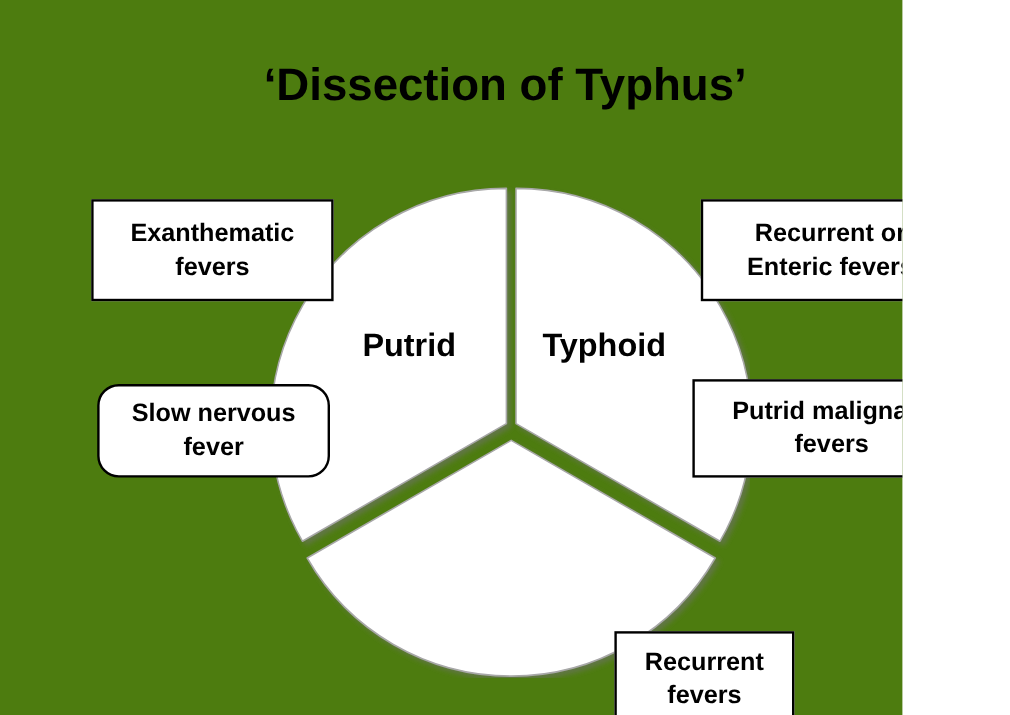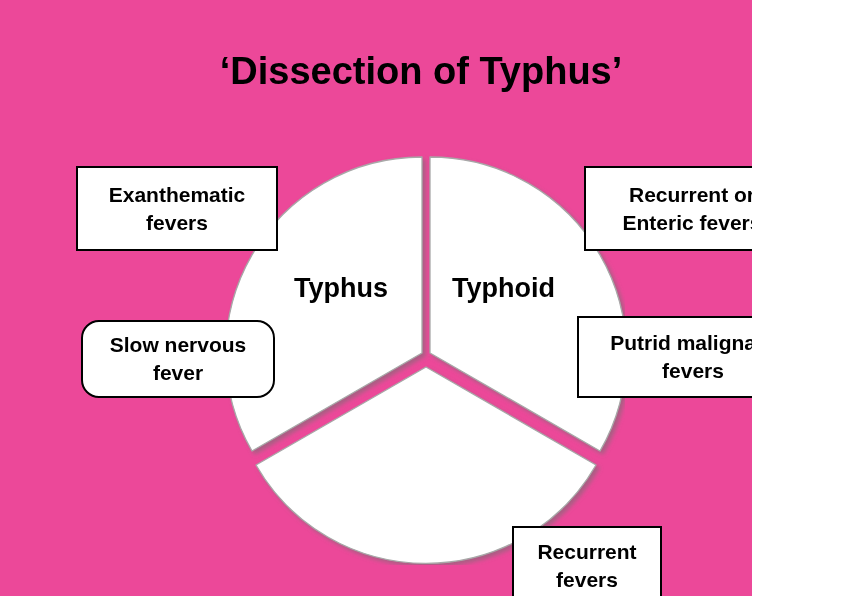--- a/index.html
+++ b/index.html
@@ -4,21 +4,21 @@
 <style>
   html, body {
     margin: 0;
     padding: 0;
     background: #ffffff;
   }
   #canvas {
     position: relative;
     width: 752px;
     height: 596px;
-    background: #ec4899;
+    background: #4d7c0f;
     overflow: hidden;
     font-family: "Liberation Sans", sans-serif;
   }
 
   
   #page-title {
     position: absolute;
     left: 0;
     top: 50px;
     width: 842px;
@@ -107,21 +107,21 @@
       <g filter="url(#segShadow)">
         <path d="M 205 218 L 205 22 A 196 196 0 0 1 375 316 Z" fill="#ffffff" stroke="#a8a8a8" stroke-width="1.3" stroke-linejoin="round"></path>
       </g>
 
       <g filter="url(#segShadow)">
         <path d="M 201 232 L 371 330 A 196 196 0 0 1 31 330 Z" fill="#ffffff" stroke="#a8a8a8" stroke-width="1.3" stroke-linejoin="round"></path>
       </g>
     </svg>
   </div>
 
-  <div class="seg-label" id="segment-label-typhus">Typhus</div>
+  <div class="seg-label" id="segment-label-typhus">Putrid</div>
 
   <div class="seg-label" id="segment-label-typhoid">Typhoid</div>
 
 
   <div class="callout-box" id="callout-exanthematic-fevers">Exanthematic fevers</div>
 
   <div class="callout-box" id="callout-abdominal-enteric">Recurrent or Enteric fevers</div>
 
   <div class="callout-box" id="callout-slow-nervous-fever">Slow nervous fever</div>
 

